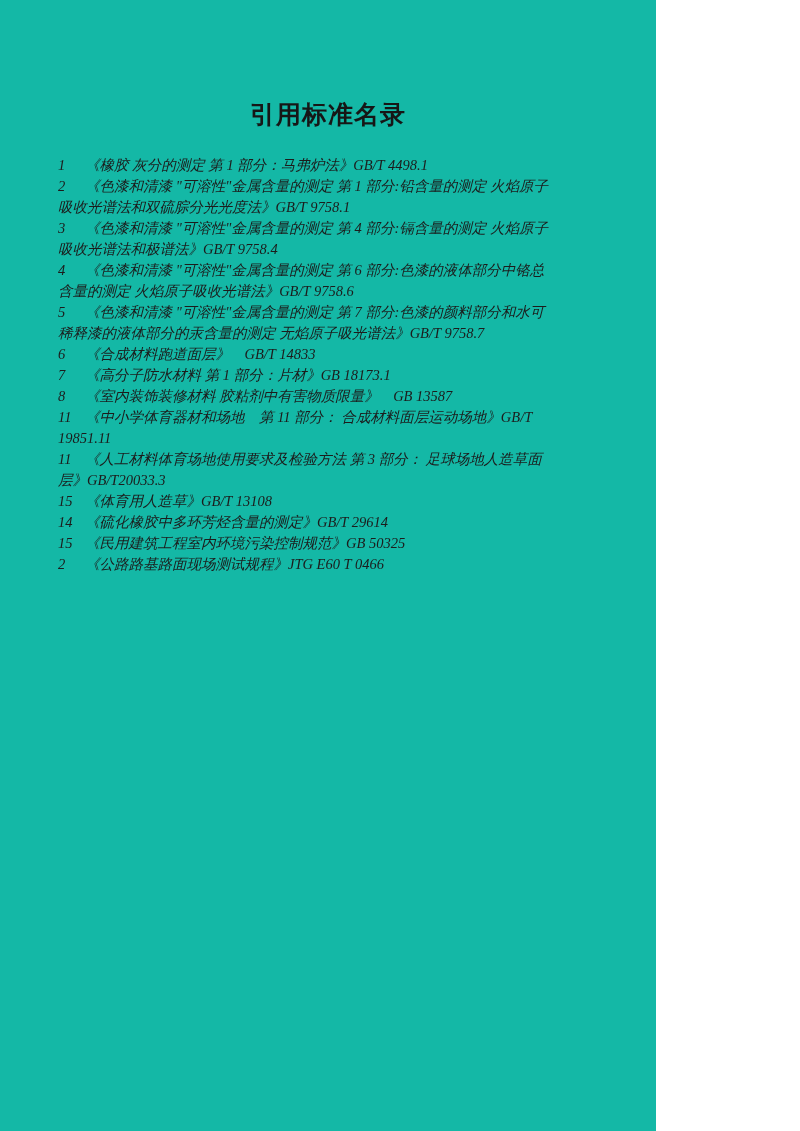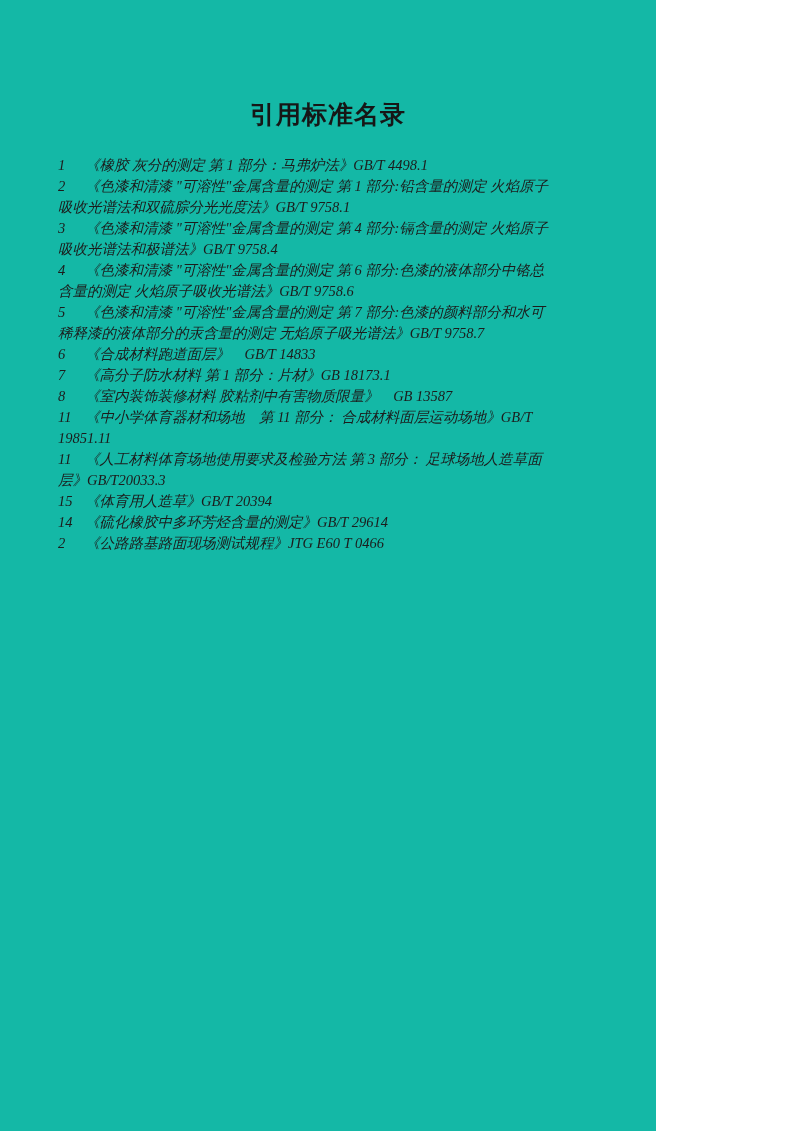--- a/index.html
+++ b/index.html
@@ -63,19 +63,20 @@
   <div class="std-item"><span class="num">1</span><span class="txt">《橡胶 灰分的测定 第 1 部分：马弗炉法》GB/T 4498.1</span></div>
       <div class="std-item"><span class="num">2</span><span class="txt">《色漆和清漆 "可溶性"金属含量的测定 第 1 部分:铅含量的测定 火焰原子吸收光谱法和双硫腙分光光度法》GB/T 9758.1</span></div>
       <div class="std-item"><span class="num">3</span><span class="txt">《色漆和清漆 "可溶性"金属含量的测定 第 4 部分:镉含量的测定 火焰原子吸收光谱法和极谱法》GB/T 9758.4</span></div>
       <div class="std-item"><span class="num">4</span><span class="txt">《色漆和清漆 "可溶性"金属含量的测定 第 6 部分:色漆的液体部分中铬总含量的测定 火焰原子吸收光谱法》GB/T 9758.6</span></div>
       <div class="std-item"><span class="num">5</span><span class="txt">《色漆和清漆 "可溶性"金属含量的测定 第 7 部分:色漆的颜料部分和水可稀释漆的液体部分的汞含量的测定 无焰原子吸光谱法》GB/T 9758.7</span></div>
       <div class="std-item"><span class="num">6</span><span class="txt">《合成材料跑道面层》　GB/T 14833</span></div>
       <div class="std-item"><span class="num">7</span><span class="txt">《高分子防水材料 第 1 部分：片材》GB 18173.1</span></div>
       <div class="std-item"><span class="num">8</span><span class="txt">《室内装饰装修材料 胶粘剂中有害物质限量》　GB 13587</span></div>
       <div class="std-item"><span class="num">11</span><span class="txt">《中小学体育器材和场地　第 11 部分： 合成材料面层运动场地》GB/T 19851.11</span></div>
       <div class="std-item"><span class="num">11</span><span class="txt">《人工材料体育场地使用要求及检验方法 第 3 部分： 足球场地人造草面层》GB/T20033.3</span></div>
-      <div class="std-item"><span class="num">15</span><span class="txt">《体育用人造草》GB/T 20394</span></div>
+      <div class="std-item"><span class="num">15</span><span class="txt">《体育用人造草》GB/T 13108</span></div>
       <div class="std-item"><span class="num">14</span><span class="txt">《硫化橡胶中多环芳烃含量的测定》GB/T 29614</span></div>
+      <div class="std-item"><span class="num">15</span><span class="txt">《民用建筑工程室内环境污染控制规范》GB 50325</span></div>
       <div class="std-item"><span class="num">2</span><span class="txt">《公路路基路面现场测试规程》JTG E60 T 0466</span></div>
     </div>
 
   <div class="page-number">36</div>
 </div>
 
 </body></html>

